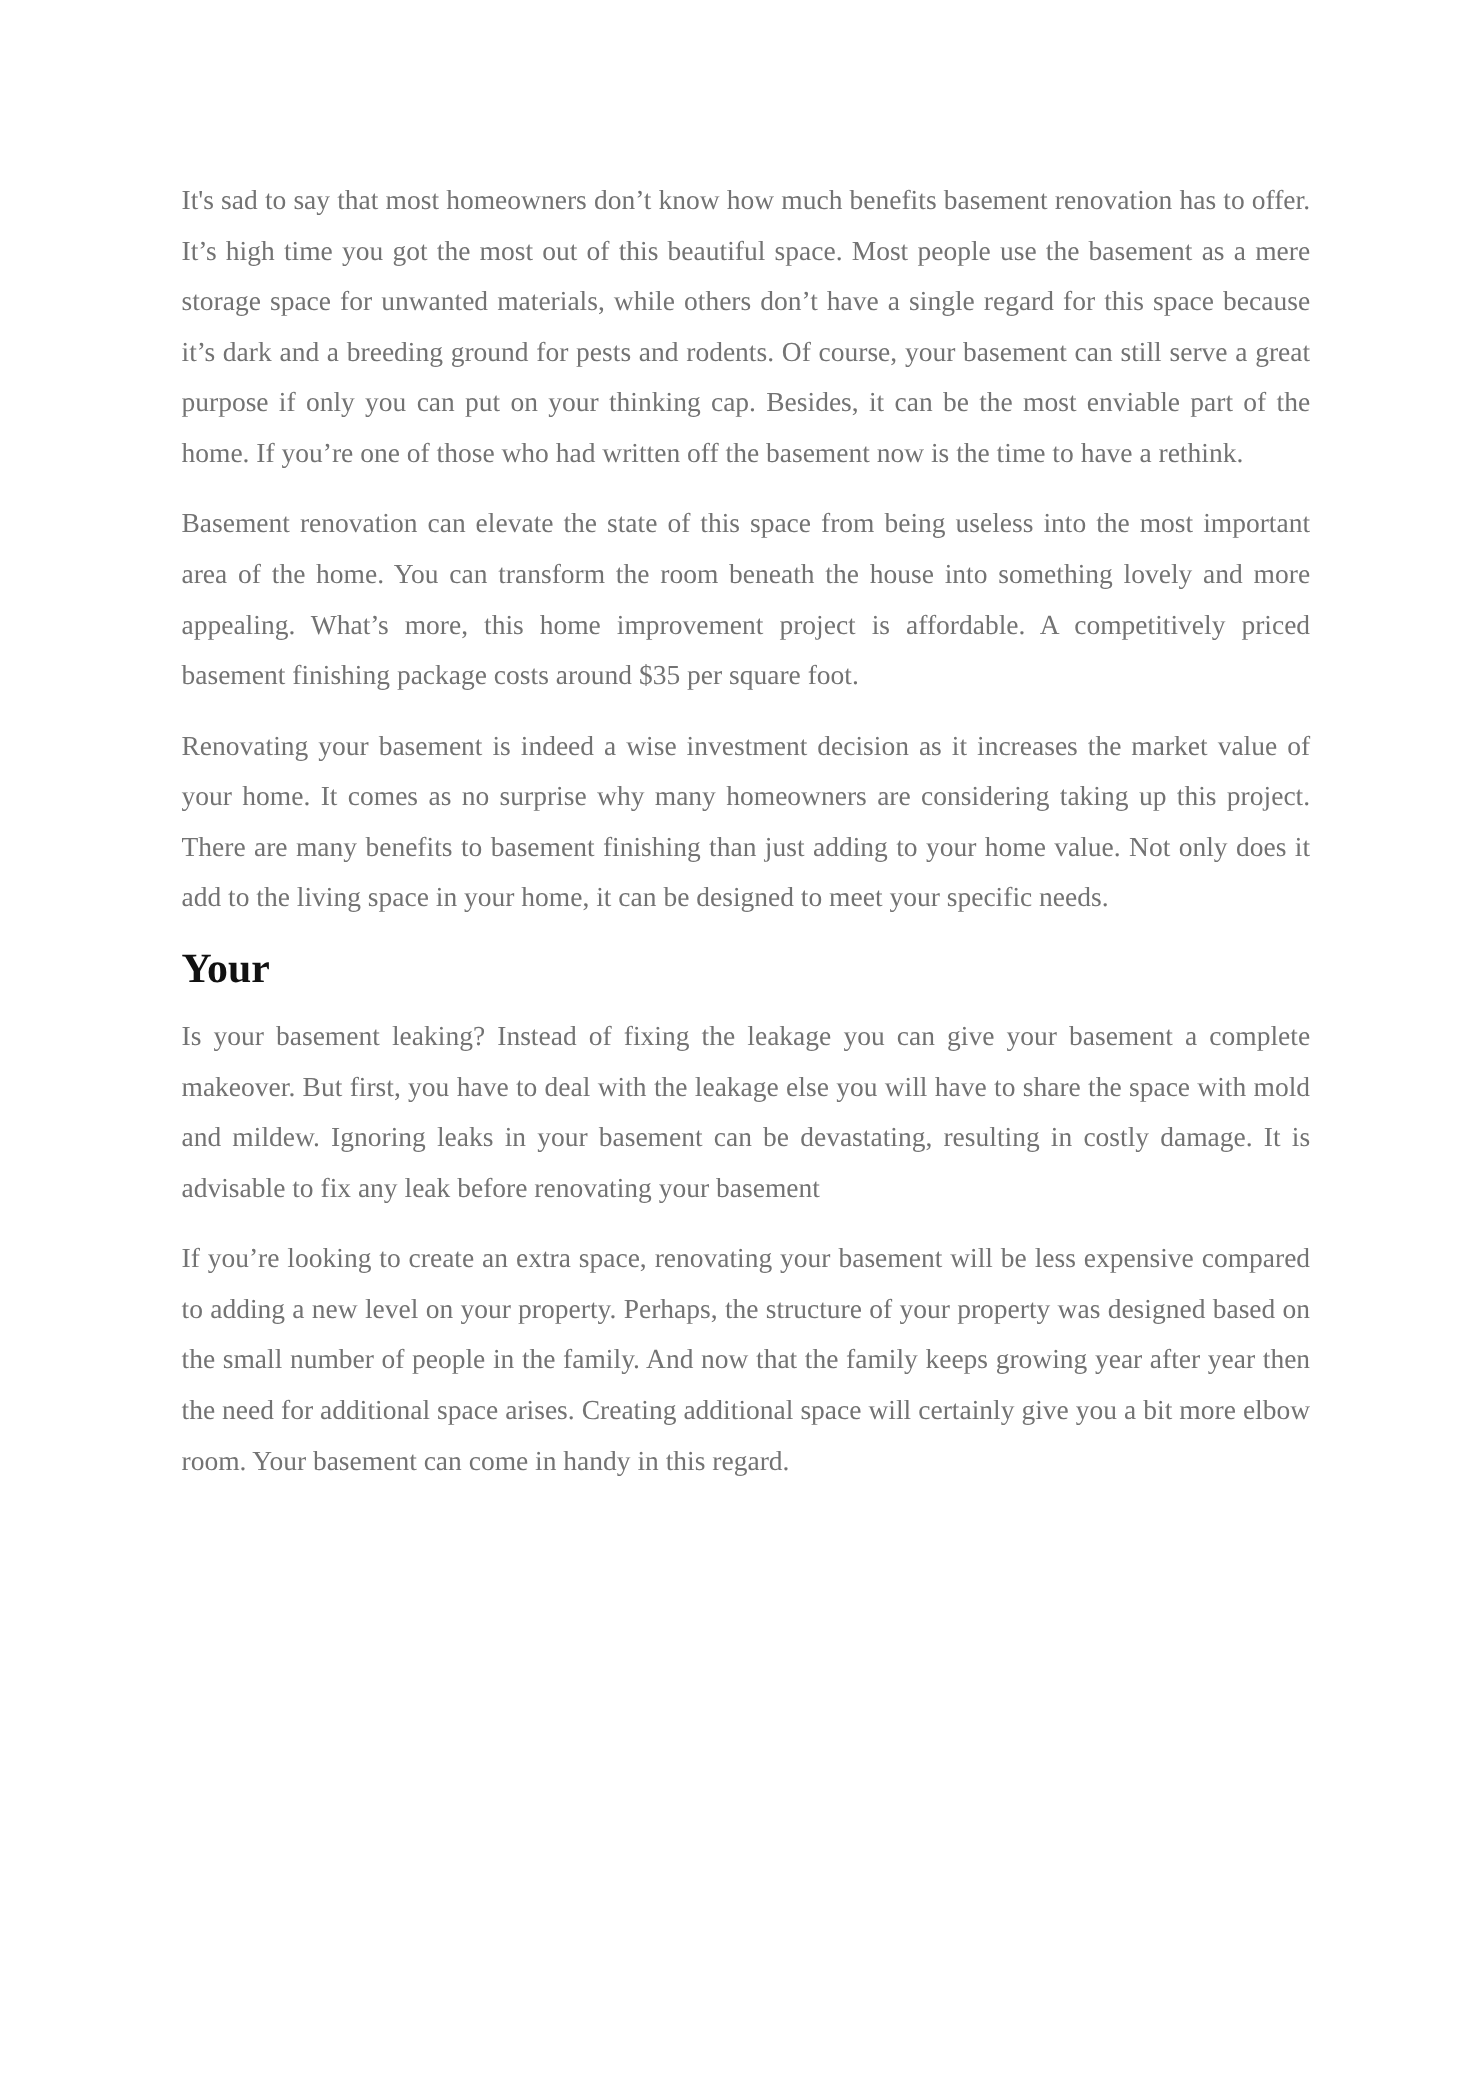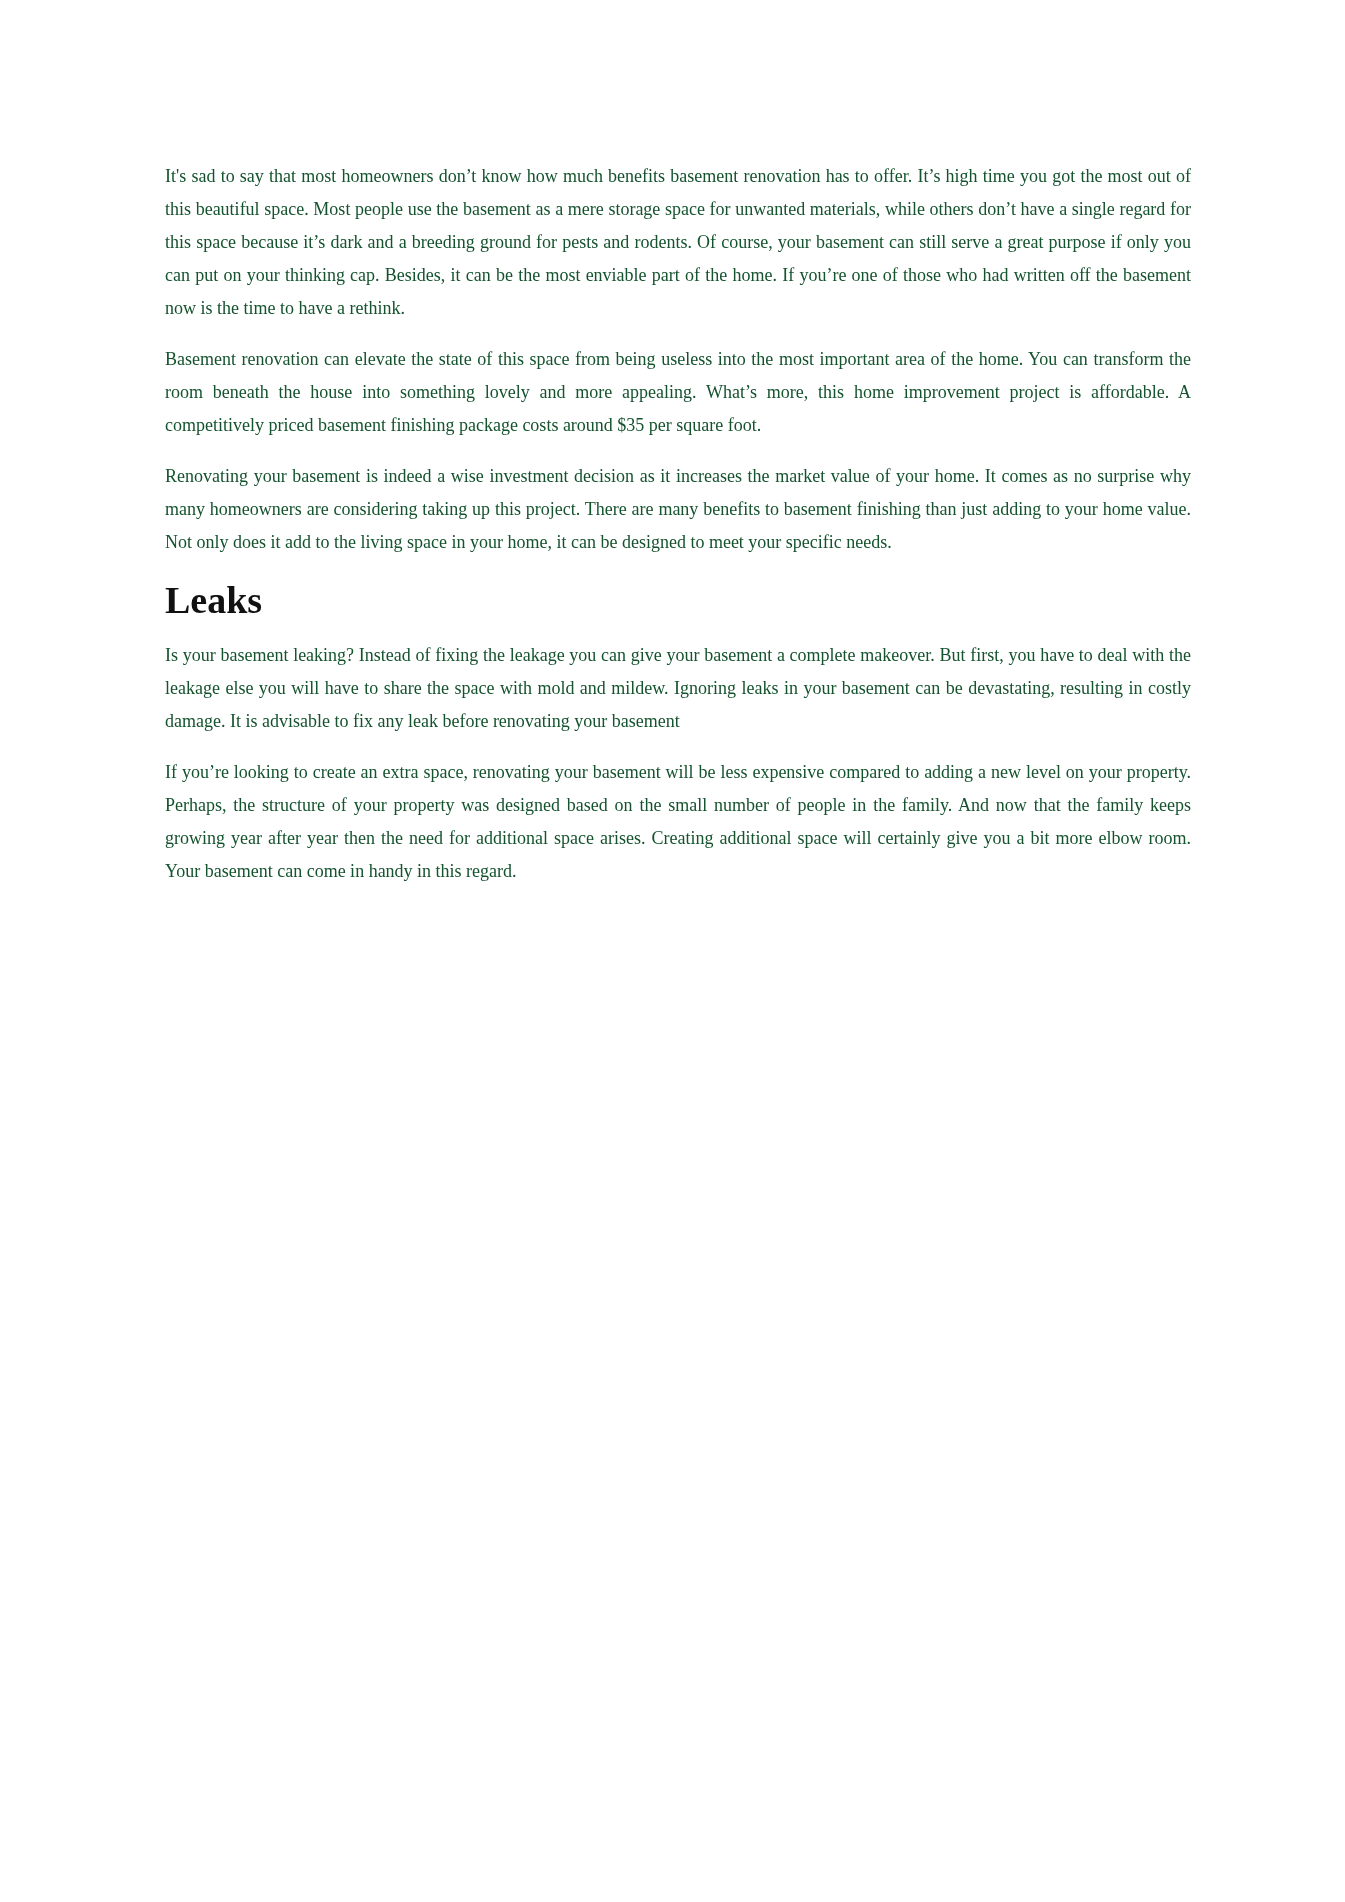--- a/index.html
+++ b/index.html
@@ -32,39 +32,39 @@
     }
     h2.section-heading {
       font-family: "Liberation Serif", serif;
       font-weight: bold;
       font-size: 38px;
       line-height: 46px;
       margin: 15px 0 16px 0;
       color: #111;
     }
     p.para {
-      font-size: 18px;
-      line-height: 33px;
+      font-size: 25px;
+      line-height: 46px;
       margin: 0 0 18px 0;
       text-align: justify;
       text-align-last: left;
       hyphens: none;
-      color: #14532d;
+      color: #737373;
     }
   </style>
 </head>
 <body>
 
 <div class="page">
 
   <p class="para">It's sad to say that most homeowners don’t know how much benefits basement renovation has to offer. It’s high time you got the most out of this beautiful space. Most people use the basement as a mere storage space for unwanted materials, while others don’t have a single regard for this space because it’s dark and a breeding ground for pests and rodents. Of course, your basement can still serve a great purpose if only you can put on your thinking cap. Besides, it can be the most enviable part of the home. If you’re one of those who had written off the basement now is the time to have a rethink.</p>
   <p class="para">Basement renovation can elevate the state of this space from being useless into the most important area of the home. You can transform the room beneath the house into something lovely and more appealing. What’s more, this home improvement project is affordable. A competitively priced basement finishing package costs around $35 per square foot.</p>
   <p class="para">Renovating your basement is indeed a wise investment decision as it increases the market value of your home. It comes as no surprise why many homeowners are considering taking up this project. There are many benefits to basement finishing than just adding to your home value. Not only does it add to the living space in your home, it can be designed to meet your specific needs.</p>
 
   <section>
-    <h2 class="section-heading">Leaks</h2>
+    <h2 class="section-heading">Your</h2>
     <p class="para">Is your basement leaking? Instead of fixing the leakage you can give your basement a complete makeover. But first, you have to deal with the leakage else you will have to share the space with mold and mildew. Ignoring leaks in your basement can be devastating, resulting in costly damage. It is advisable to fix any leak before renovating your basement</p>
   </section>
 
   <section>
     <p class="para">If you’re looking to create an extra space, renovating your basement will be less expensive compared to adding a new level on your property. Perhaps, the structure of your property was designed based on the small number of people in the family. And now that the family keeps growing year after year then the need for additional space arises. Creating additional space will certainly give you a bit more elbow room. Your basement can come in handy in this regard.</p>
   </section>
 </div>
 
 </body></html>

